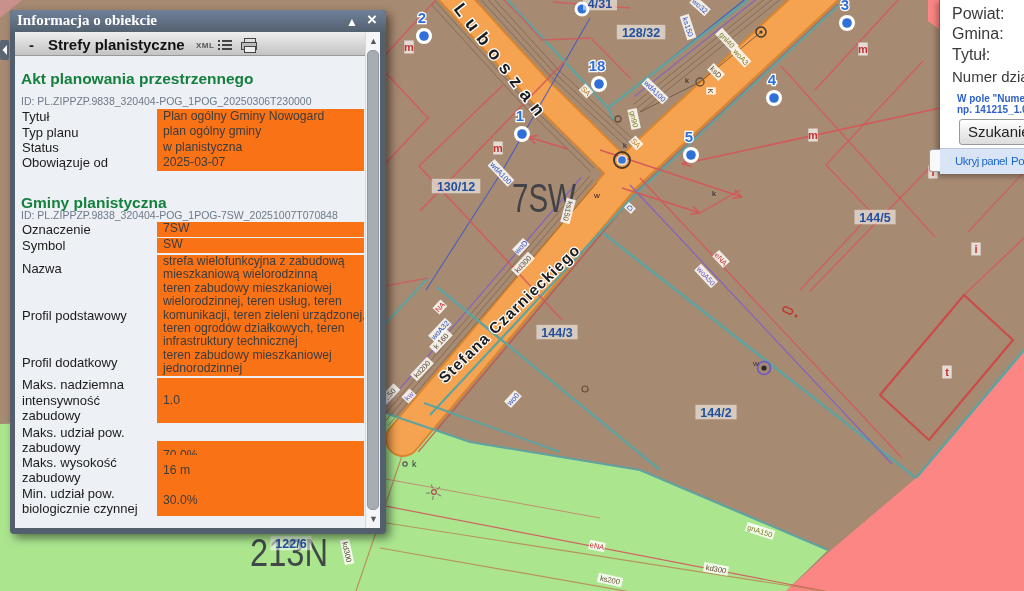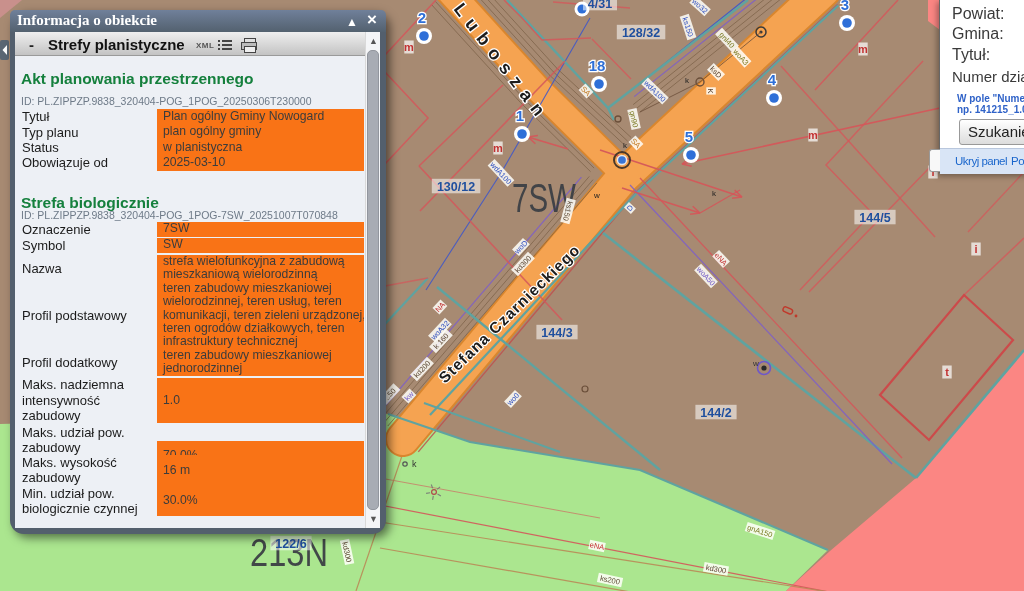--- a/index.html
+++ b/index.html
@@ -1,18 +1,18 @@
 <!DOCTYPE html>
 <html><head>
 <meta charset="utf-8">
 <style>
   html,body{margin:0;padding:0;}
   #page{position:relative;width:1024px;height:591px;overflow:hidden;background:#a78a72;font-family:"Liberation Sans",sans-serif;}
   #map{position:absolute;left:0;top:0;}
-  #popup{position:absolute;left:10px;top:10px;width:376px;height:524px;background:#535f6d;border-radius:14px;box-shadow:4px 4px 10px rgba(0,0,0,.5);}
+  #popup{position:absolute;left:10px;top:10px;width:376px;height:524px;background:#535f6d;border-radius:4px;box-shadow:4px 4px 10px rgba(0,0,0,.5);}
   #ptitle{position:absolute;left:0;top:0;right:0;height:22px;color:#fff;font-family:"Liberation Serif",serif;font-weight:bold;font-size:15px;line-height:20px;padding-left:7px;background:linear-gradient(#70809a,#53616f);border-radius:5px 5px 0 0;}
   #ptitle .ic{position:absolute;top:2px;font-size:12px;color:#fff;}
   #pbody{position:absolute;left:5px;top:22px;right:6px;bottom:6px;background:#edf0f5;overflow:hidden;}
   #ptool{position:absolute;left:0;top:0;right:15px;height:23px;background:linear-gradient(#efefef,#c3c3c3);border-bottom:1px solid #9a9a9a;}
   .lbl{position:absolute;font-size:13px;font-weight:normal;color:#1b1b1b;line-height:15.2px;}
   .val{position:absolute;font-size:12.2px;color:#3c3c3c;line-height:13.4px;background:#f97316;left:142px;width:201px;padding-left:6px;overflow:hidden;white-space:nowrap;display:flex;align-items:center;}
   .hd{position:absolute;left:6px;font-size:15.5px;font-weight:bold;color:#15803d;}
   .idl{position:absolute;left:6px;font-size:10.5px;color:#6e7a88;white-space:nowrap;}
   #sbar{position:absolute;right:0;top:0;bottom:0;width:14px;background:#f4f5f7;border-left:1px solid #d9d9d9;}
   #sthumb{position:absolute;left:1px;width:10px;top:18px;height:458px;background:#a8acb4;border:1px solid #92969e;border-radius:5px;}
@@ -367,23 +367,23 @@
 <div class="lbl" style="left:7px;top:92.5px;width:130px;">Typ planu</div>
 <div class="val" style="top:92.4px;height:15.4px;">
             <span>plan ogólny gminy</span>
           </div>
 <div class="lbl" style="left:7px;top:107.9px;width:130px;">Status</div>
 <div class="val" style="top:107.8px;height:15.4px;">
             <span>w planistyczna</span>
           </div>
 <div class="lbl" style="left:7px;top:123.3px;width:130px;">Obowiązuje od</div>
 <div class="val" style="top:123.2px;height:15.4px;">
-            <span>2025-03-10</span>
-          </div>
-<div class="hd" style="top:162px;">Strefa biologicznie</div>
+            <span>2025-03-07</span>
+          </div>
+<div class="hd" style="top:162px;">Gminy planistyczna</div>
 <div class="idl" style="top:177px;">ID: PL.ZIPPZP.9838_320404-POG_1POG-7SW_20251007T070848</div>
 <div class="lbl" style="left:7px;top:189.6px;width:130px;">Oznaczenie</div>
 <div class="val" style="top:189.5px;height:15.4px;">
             <span>7SW</span>
           </div>
 <div class="lbl" style="left:7px;top:205.6px;width:130px;">Symbol</div>
 <div class="val" style="top:205.5px;height:15.4px;">
             <span>SW</span>
           </div>
 <div class="lbl" style="left:7px;top:228.6px;width:130px;">Nazwa</div>

